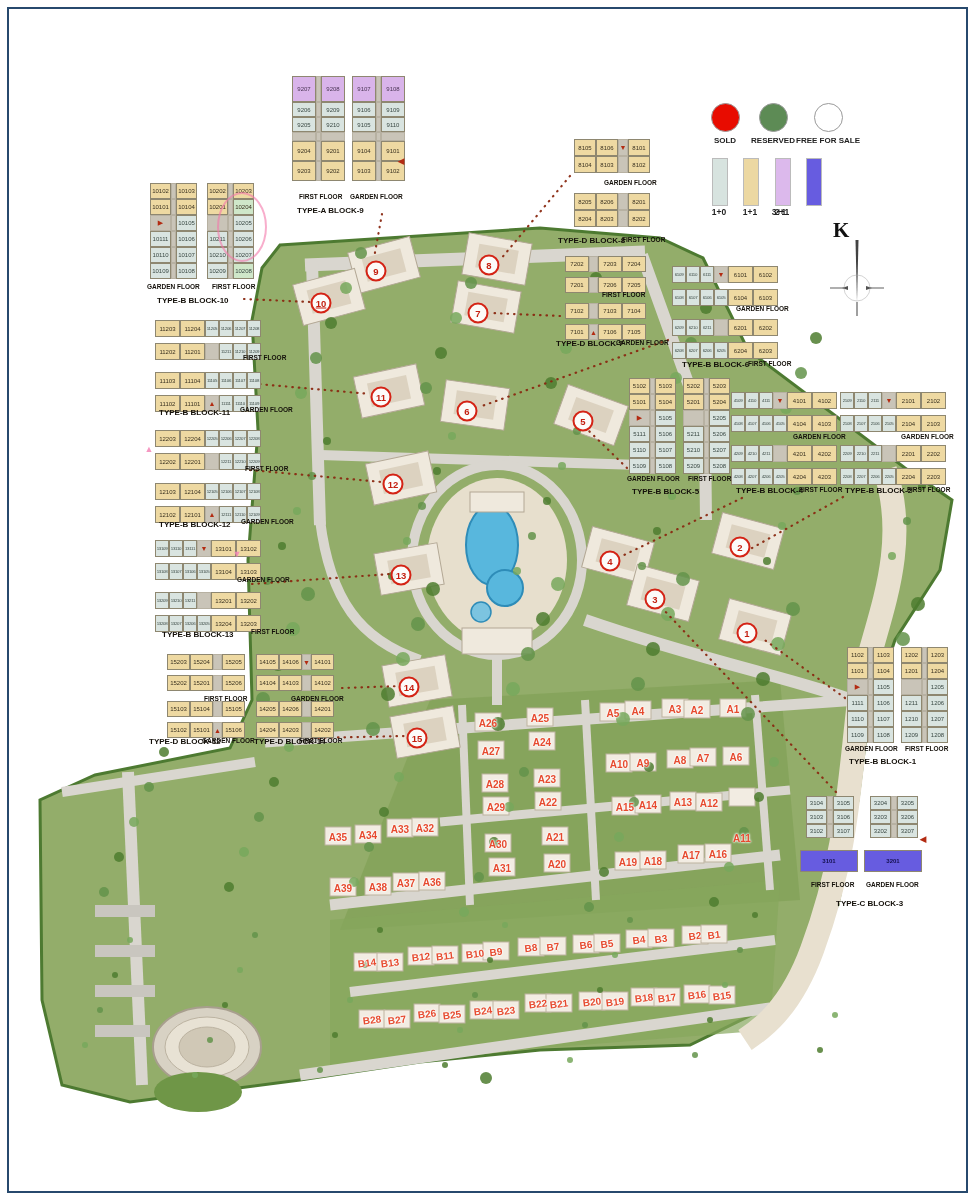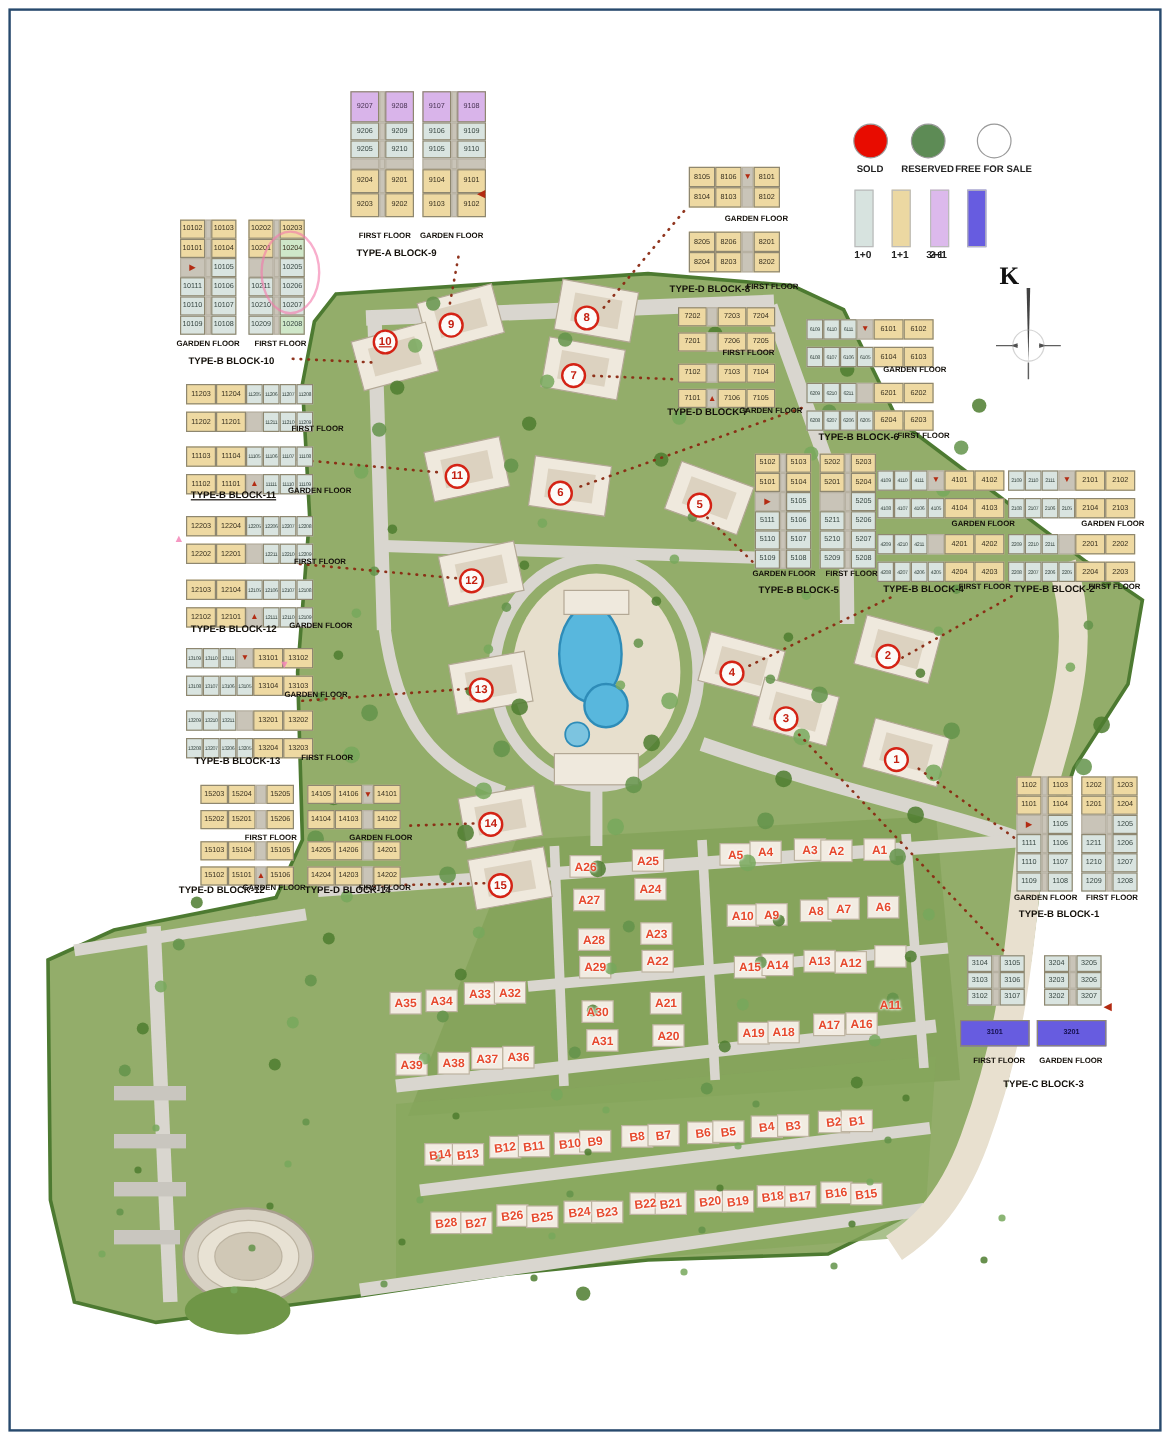--- a/index.html
+++ b/index.html
@@ -639,21 +639,21 @@
         </div>
         <div class="row">
           <div class="cell c-t sm" style="width: 14px; height: 17px;">6208</div>
           <div class="cell c-t sm" style="width: 14px; height: 17px;">6207</div>
           <div class="cell c-t sm" style="width: 14px; height: 17px;">6206</div>
           <div class="cell c-t sm" style="width: 14px; height: 17px;">6205</div>
           <div class="cell c-y" style="width: 25px; height: 17px;">6204</div>
           <div class="cell c-y" style="width: 25px; height: 17px;">6203</div>
         </div>
       </div>
-      <div class="blk-title" style="left: 159px; top: 408px; text-decoration: underline;">TYPE-B BLOCK-11</div>
+      <div class="blk-title" style="left: 159px; top: 408px;">TYPE-B BLOCK-11</div>
       <div class="floor-label" style="left: 243px; top: 354px;">FIRST FLOOR</div>
       <div class="floor-label" style="left: 240px; top: 406px;">GARDEN FLOOR</div>
       <div class="unit-table" style="left: 155px; top: 320px; gap: 6px;">
         <div class="row">
           <div class="cell c-y" style="width: 25px; height: 17px;">11203</div>
           <div class="cell c-y" style="width: 25px; height: 17px;">11204</div>
           <div class="cell c-t sm" style="width: 14px; height: 17px;">11205</div>
           <div class="cell c-t sm" style="width: 14px; height: 17px;">11206</div>
           <div class="cell c-t sm" style="width: 14px; height: 17px;">11207</div>
           <div class="cell c-t sm" style="width: 14px; height: 17px;">11208</div>
@@ -1083,21 +1083,21 @@
         <div class="row">
           <div class="cell c-b" style="width: 58px; height: 22px;">3201</div>
         </div>
       </div>
       <div class="marker sold" style="left: 401px; top: 161px;">◀</div>
       <div class="marker sold" style="left: 923px; top: 839px;">◀</div>
       <div class="marker pink" style="left: 149px; top: 449px;">▲</div>
       <div class="marker pink" style="left: 237px; top: 554px;">▼</div>
       <div class="pink-ellipse" style="left: 217px; top: 192px; width: 46px; height: 66px;"></div>
       <div class="bnum" style="left: 376px; top: 271px;">9</div>
-      <div class="bnum" style="left: 321px; top: 285px; text-decoration: underline;">10</div>
+      <div class="bnum" style="left: 321px; top: 303px; text-decoration: underline;">10</div>
       <div class="bnum" style="left: 489px; top: 265px;">8</div>
       <div class="bnum" style="left: 478px; top: 313px;">7</div>
       <div class="bnum" style="left: 381px; top: 397px;">11</div>
       <div class="bnum" style="left: 467px; top: 411px;">6</div>
       <div class="bnum" style="left: 583px; top: 421px;">5</div>
       <div class="bnum" style="left: 393px; top: 484px;">12</div>
       <div class="bnum" style="left: 401px; top: 575px;">13</div>
       <div class="bnum" style="left: 610px; top: 561px;">4</div>
       <div class="bnum" style="left: 740px; top: 547px;">2</div>
       <div class="bnum" style="left: 655px; top: 599px;">3</div>

